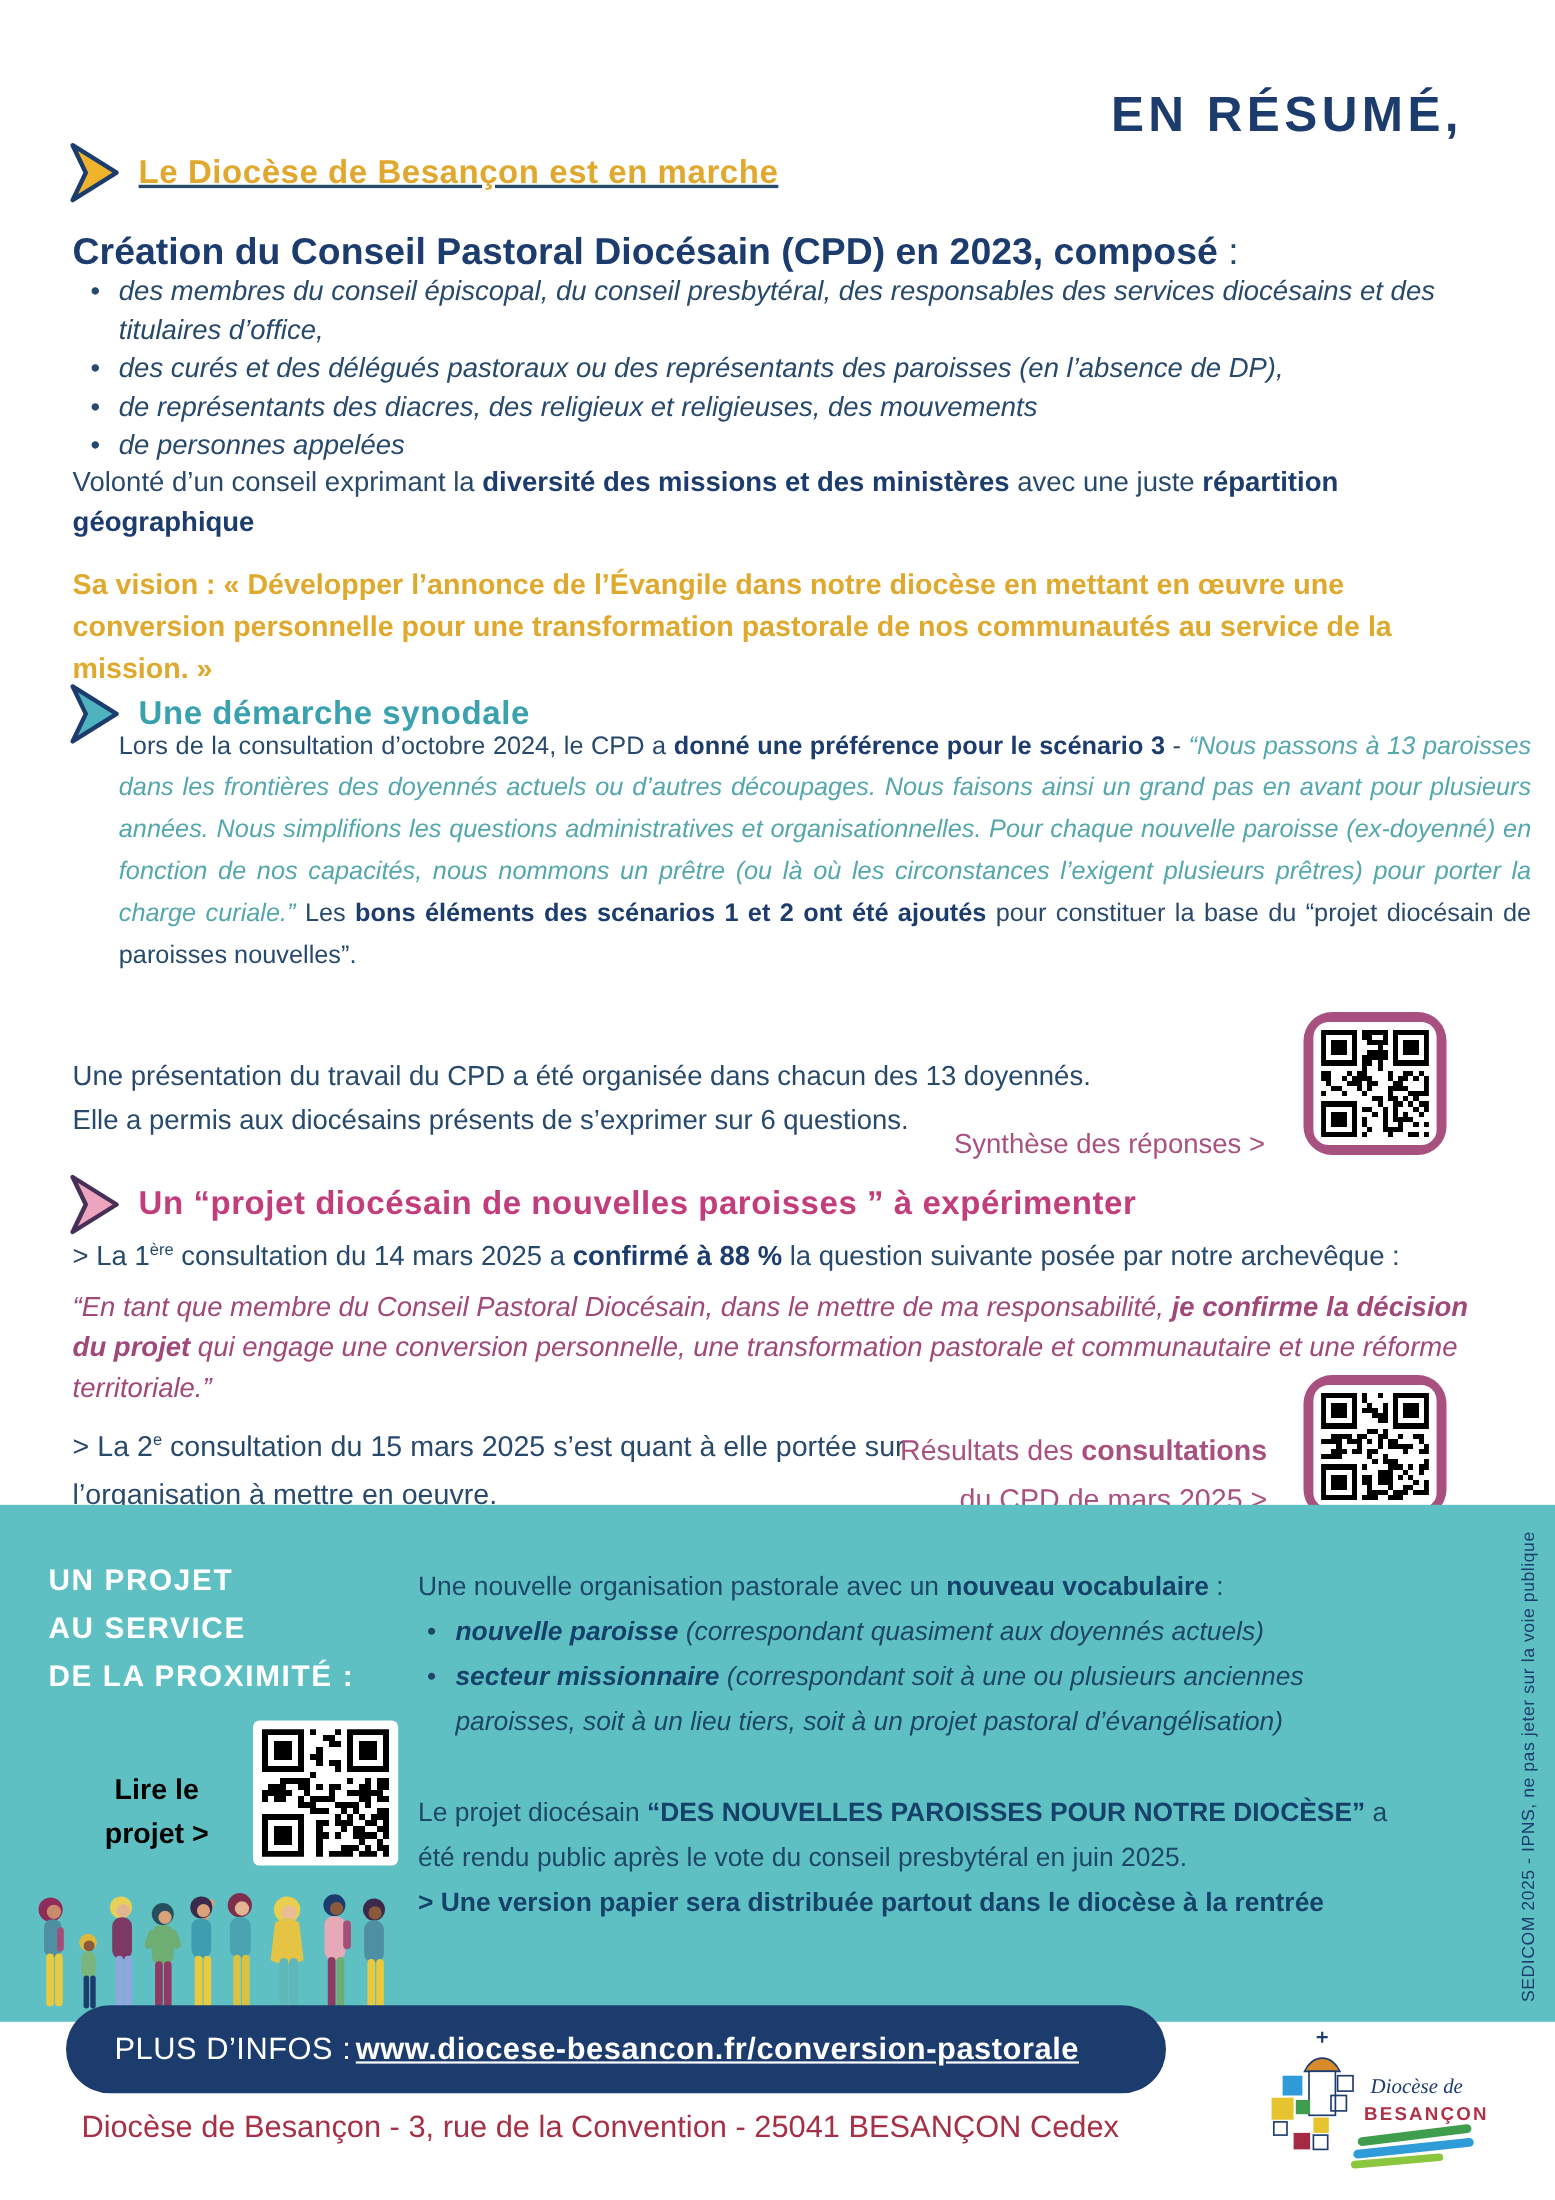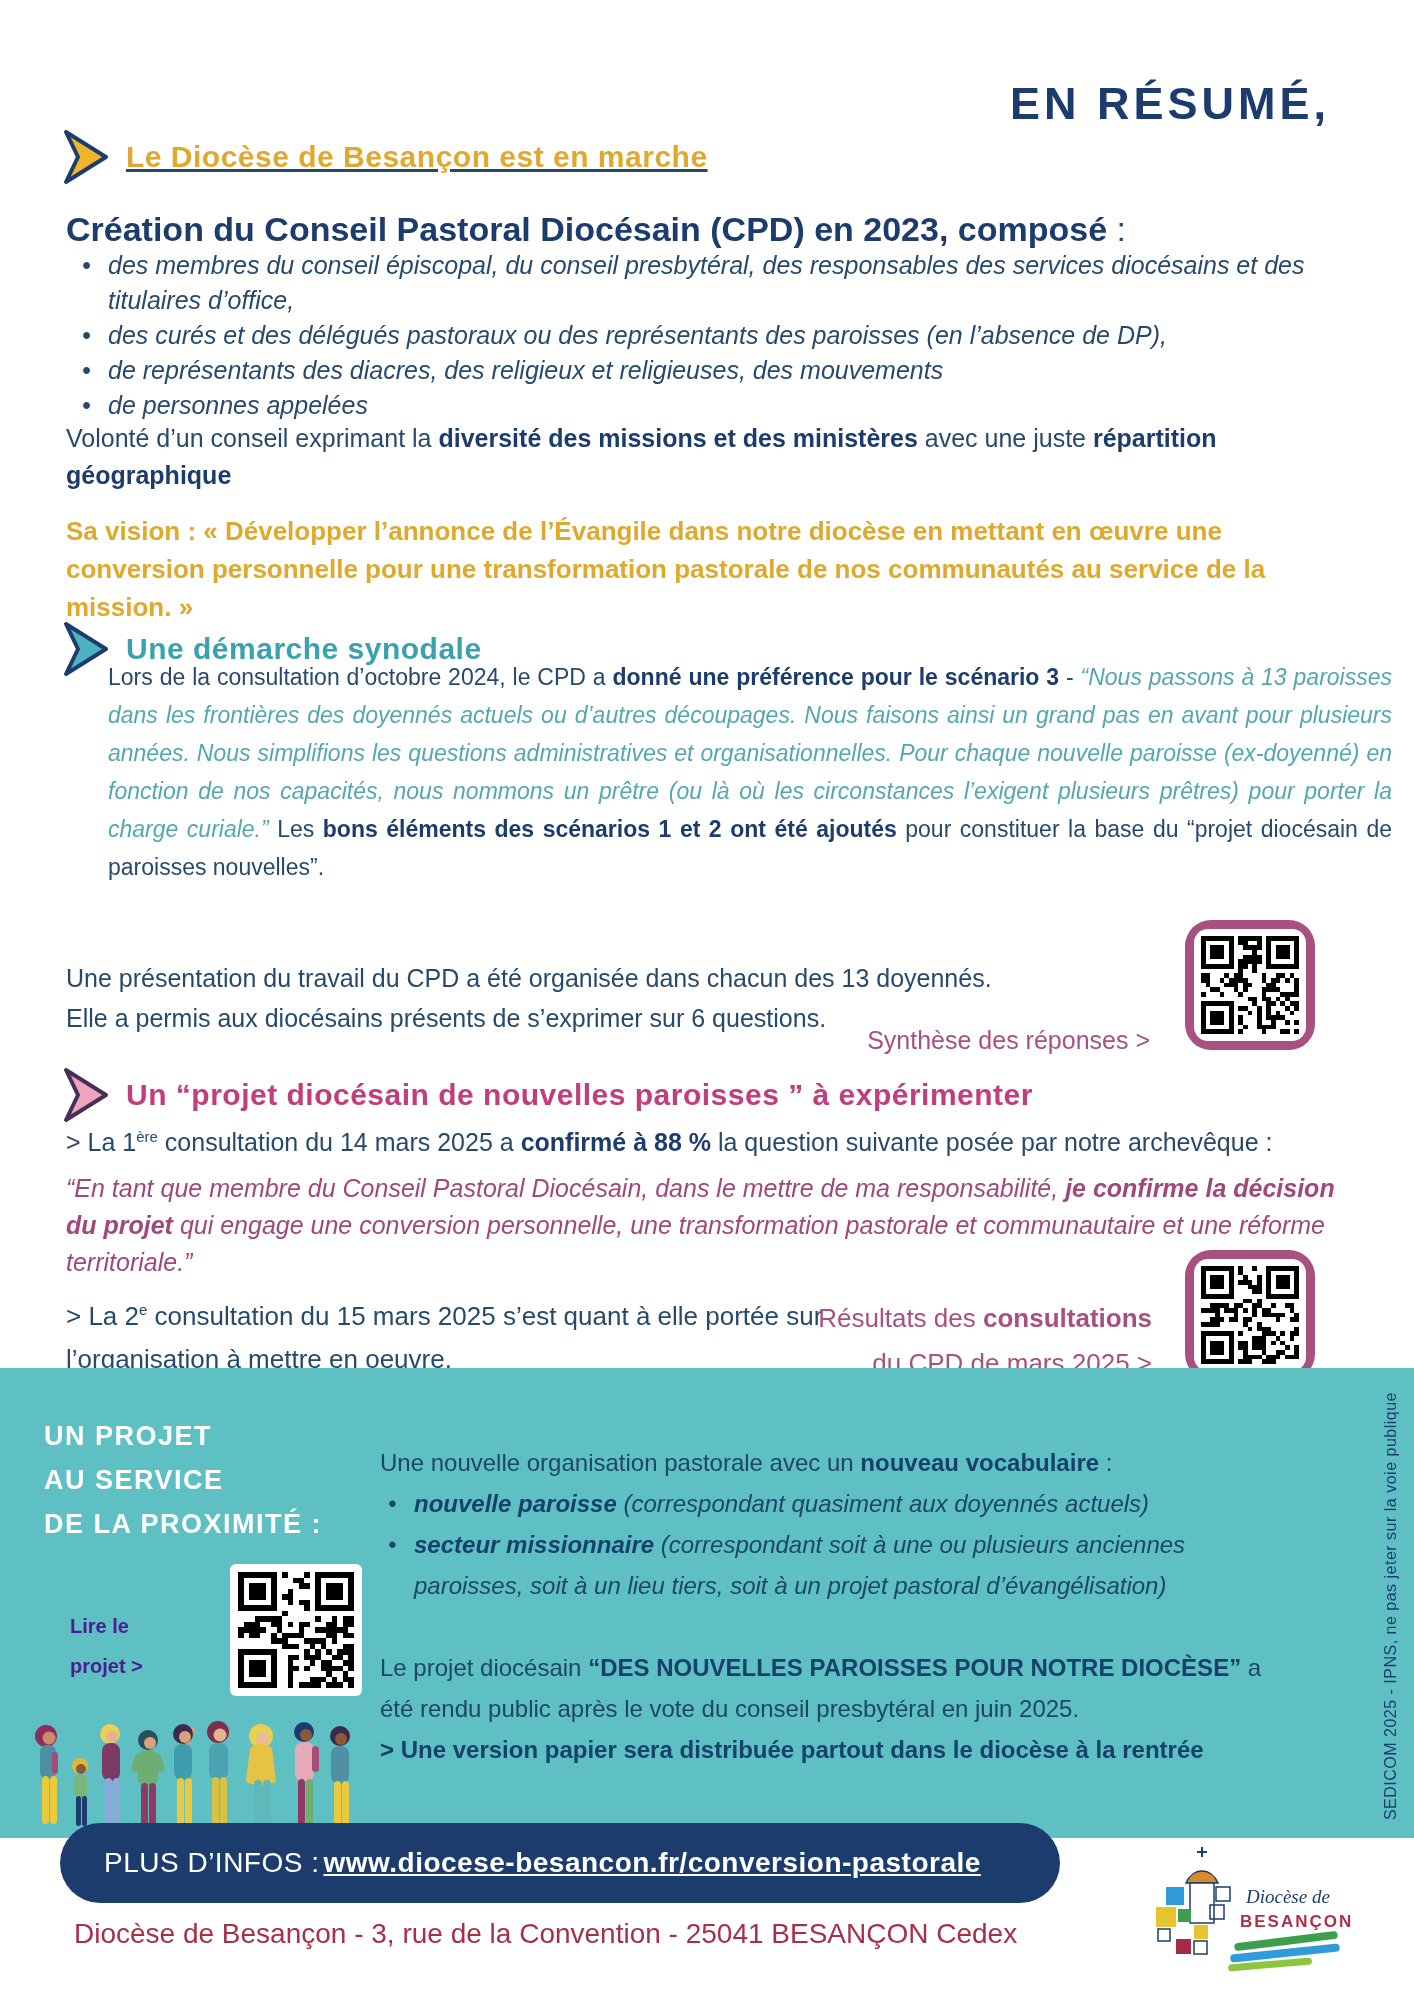--- a/index.html
+++ b/index.html
@@ -55,25 +55,25 @@
   .s3quote .bn{color:#a0487a;}
   .p-consult2{position:absolute;top:1288px;left:66px;width:820px;font-size:26px;line-height:43px;}
   .link2{position:absolute;top:1296px;right:262px;width:380px;text-align:right;
          font-size:26px;line-height:45px;color:#a85180;}
   .link2 .bn{color:#a85180;}
 
   
   .teal-band{position:absolute;top:1368px;left:0;width:1414px;height:470px;background:#5ec0c2;}
   .proj-title{position:absolute;top:46px;left:44px;font-size:27px;font-weight:bold;color:#ffffff;
               letter-spacing:1.5px;line-height:44px;white-space:pre-line;}
-  .qr3-label{position:absolute;left:70px;top:238px;width:145px;text-align:left;font-size:20px;
-             font-weight:bold;color:#4c1d95;line-height:40px;white-space:pre-line;}
+  .qr3-label{position:absolute;left:70px;top:238px;width:145px;text-align:center;font-size:26px;
+             font-weight:bold;color:#000000;line-height:40px;white-space:pre-line;}
   .people{position:absolute;left:18px;top:350px;width:350px;height:118px;}
   .right-col{position:absolute;top:54px;left:380px;width:900px;font-size:24px;line-height:41px;
-             color:#1d4668;margin-top:20px;}
+             color:#1d4668;}
   .right-col .bn{color:#16416b;}
   .bullets2{margin-top:2px;font-style:italic;}
   .rc-p2{margin-top:41px;}
   .rc-p3{font-weight:bold;color:#16416b;}
 
   
   .infos-pill{position:absolute;top:1823px;left:60px;width:1000px;height:80px;background:#1d3c6e;
               border-radius:48px;display:flex;align-items:center;padding-left:44px;
               box-sizing:border-box;color:#fff;font-size:28px;letter-spacing:.5px;}
   .infos-pill .url{font-weight:bold;text-decoration:underline;margin-left:4px;letter-spacing:.5px;}

